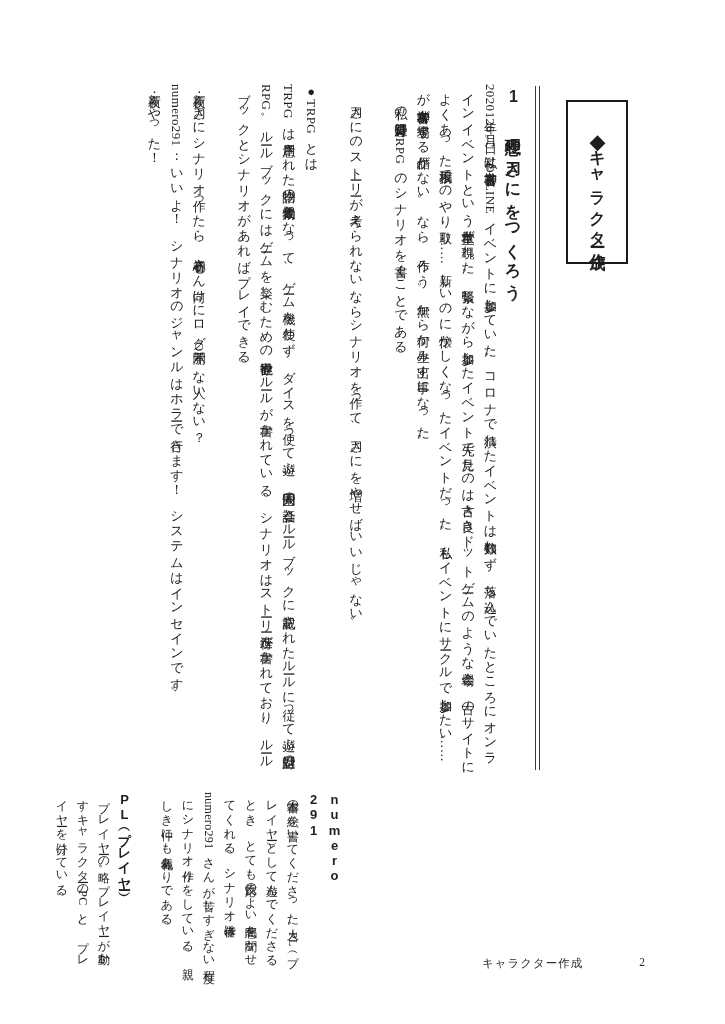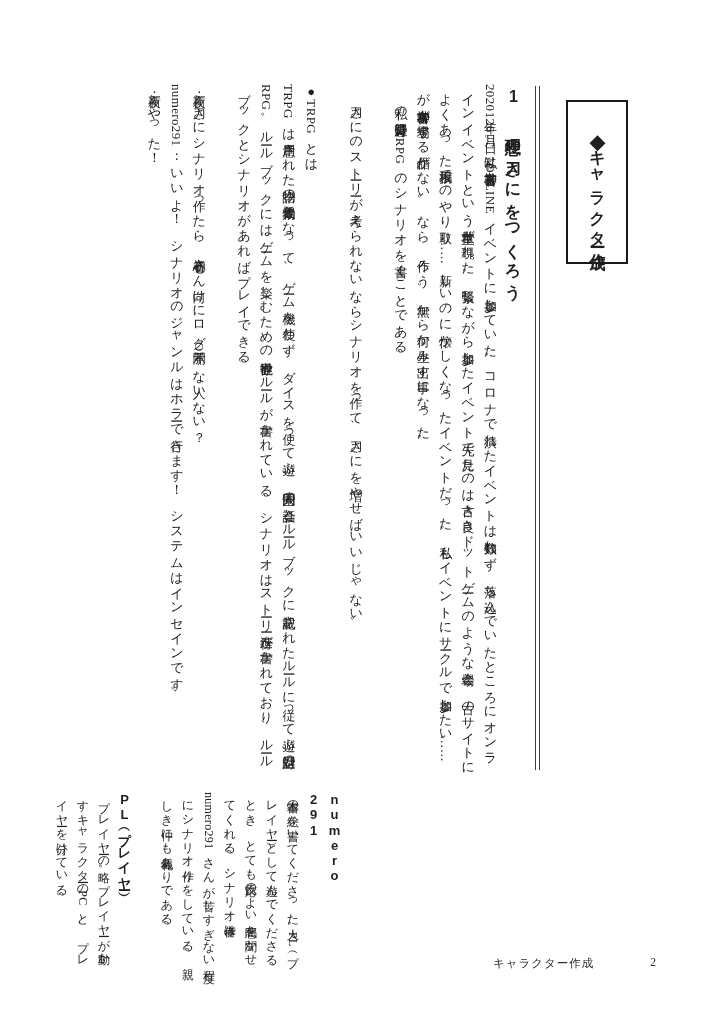--- a/index.html
+++ b/index.html
@@ -89,21 +89,21 @@
     font-weight: 700;
     font-size: 13px;
     text-orientation: upright;
   }
   .glossary .gap-after { margin-left: 21px; }
 
   
   .footer {
     position: absolute;
     top: 956px;
-    right: 68px;
+    right: 79px;
     display: flex;
     gap: 56px;
     font-size: 11.5px;
     letter-spacing: 1px;
     color: #2a2a2a;
   }
 </style>
 </head>
 <body>
 

